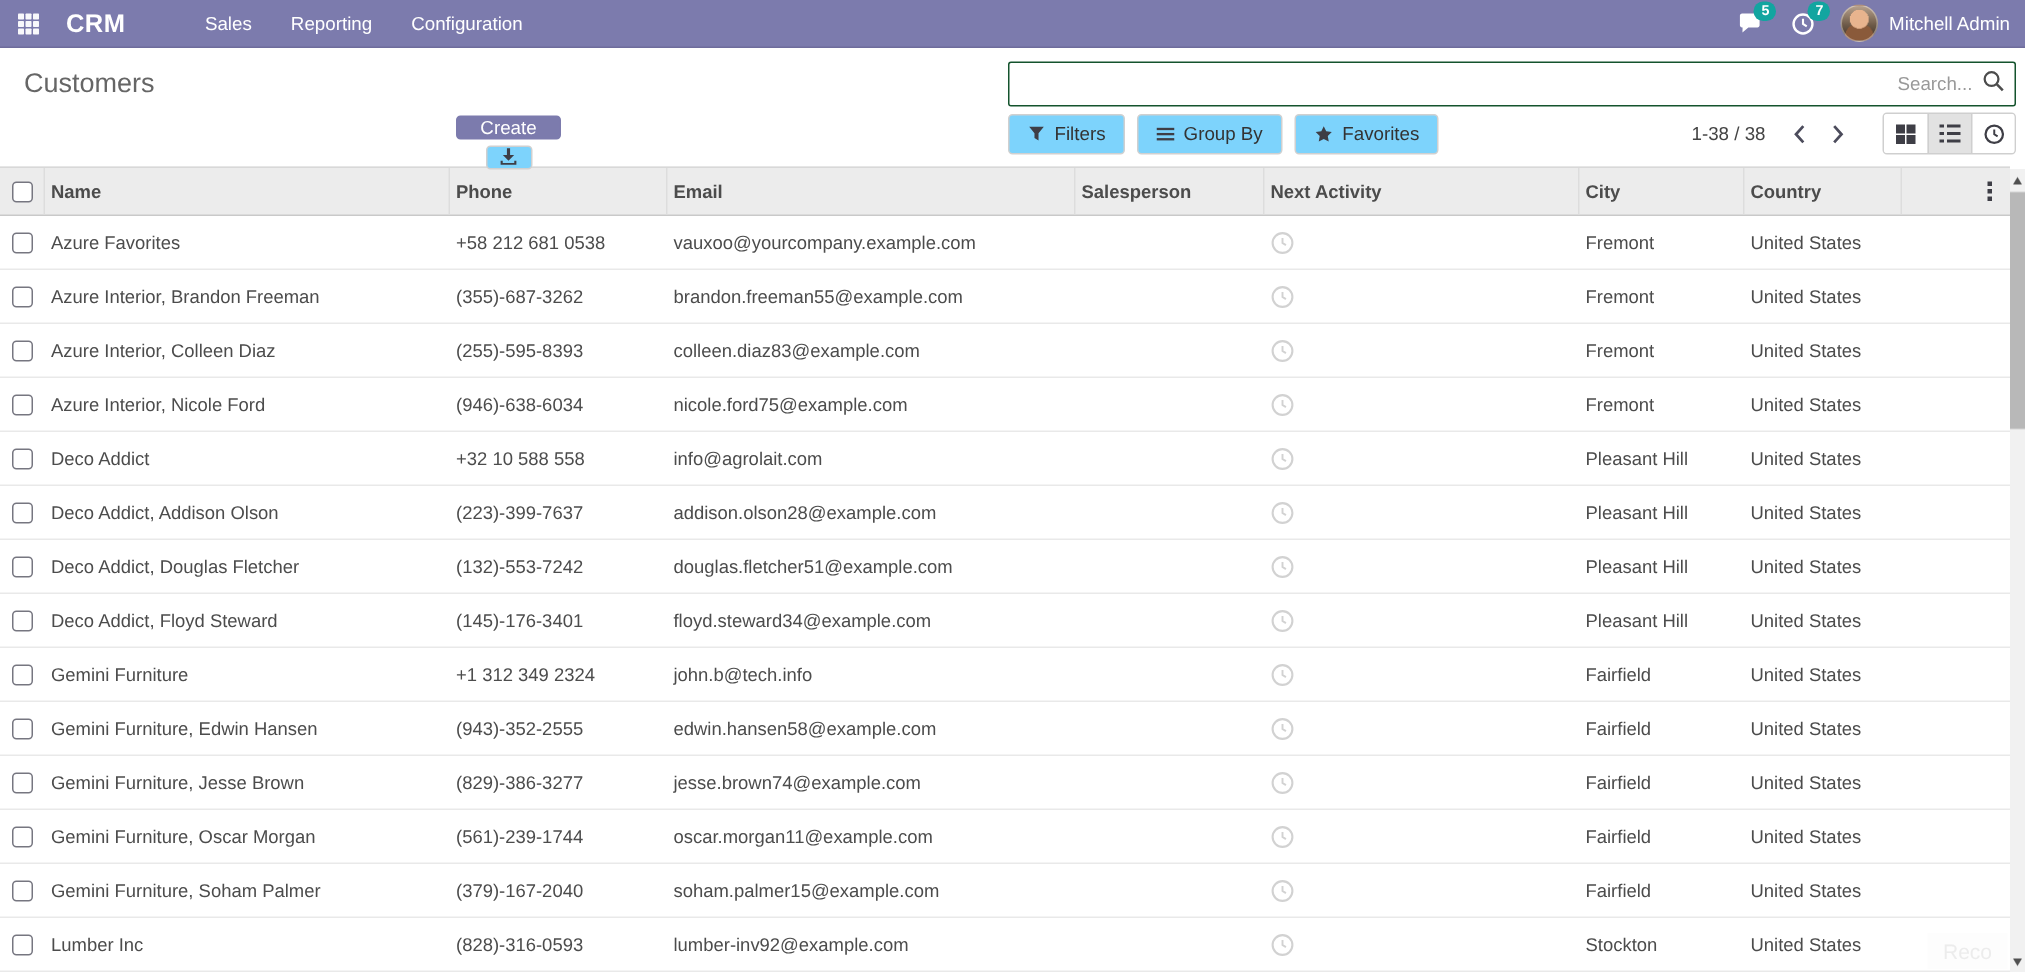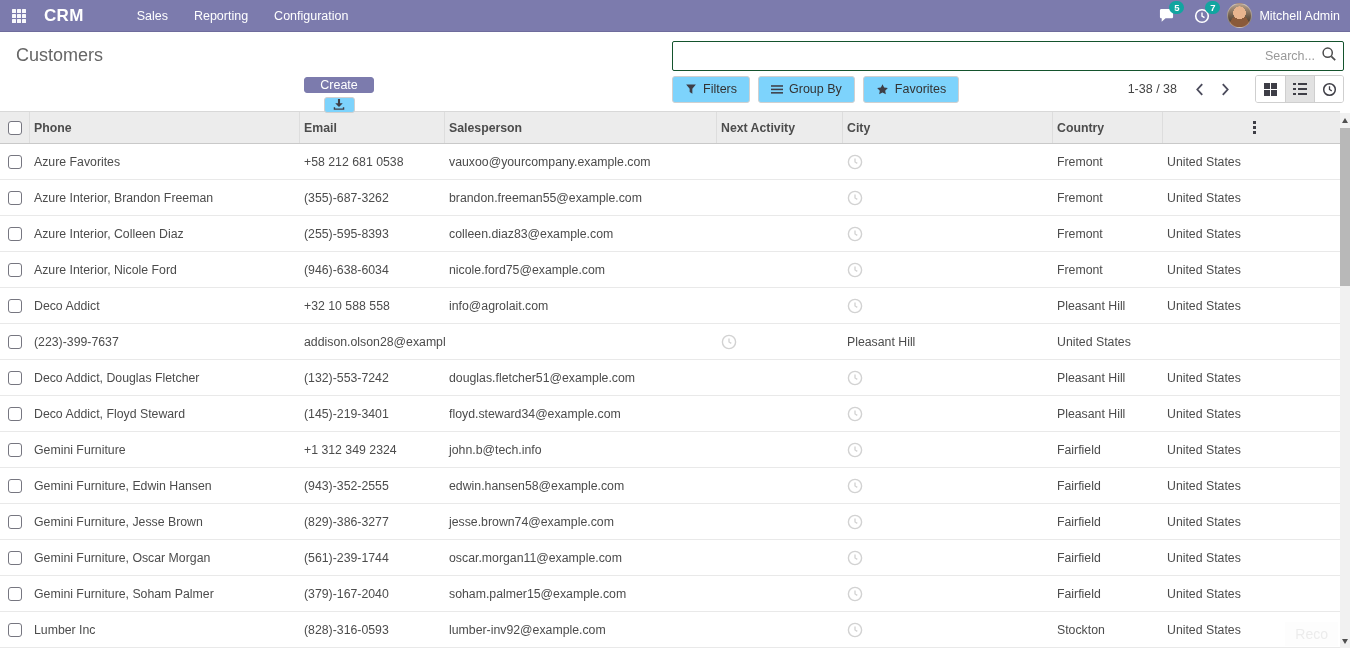--- a/index.html
+++ b/index.html
@@ -232,20 +232,21 @@
       </div>
     </div>
   </div>
 </div>
 
 <div class="table">
   <div class="grid-row thead">
     <div class="th th-check">
       <span class="cb"></span>
     </div>
+    <div class="th">Name</div>
     <div class="th">Phone</div>
     <div class="th">Email</div>
     <div class="th">Salesperson</div>
     <div class="th">Next Activity</div>
     <div class="th">City</div>
     <div class="th">Country</div>
     <div class="th">
       <span class="dots-ico">
           <i></i>
           <i></i>
@@ -356,20 +357,21 @@
     </div>
     <div class="td">Pleasant Hill</div>
     <div class="td">United States</div>
     <div class="td"></div>
   </div>
 
   <div class="grid-row row">
     <div class="td td-check">
       <span class="cb"></span>
     </div>
+    <div class="td">Deco Addict, Addison Olson</div>
     <div class="td">(223)-399-7637</div>
     <div class="td">addison.olson28@example.com</div>
     <div class="td"></div>
     <div class="td">
       <span>
         <svg width="16" height="16" viewBox="0 0 16 16">
               <circle cx="8" cy="8" r="6.6" fill="none" stroke="#d2d2d2" stroke-width="1.4"></circle>
               <path d="M8 4.6V8l2.3 1.4" fill="none" stroke="#d2d2d2" stroke-width="1.3"></path>
             </svg>
       </span>
@@ -398,21 +400,21 @@
     <div class="td">Pleasant Hill</div>
     <div class="td">United States</div>
     <div class="td"></div>
   </div>
 
   <div class="grid-row row">
     <div class="td td-check">
       <span class="cb"></span>
     </div>
     <div class="td">Deco Addict, Floyd Steward</div>
-    <div class="td">(145)-219-3401</div>
+    <div class="td">(145)-176-3401</div>
     <div class="td">floyd.steward34@example.com</div>
     <div class="td"></div>
     <div class="td">
       <span>
         <svg width="16" height="16" viewBox="0 0 16 16">
               <circle cx="8" cy="8" r="6.6" fill="none" stroke="#d2d2d2" stroke-width="1.4"></circle>
               <path d="M8 4.6V8l2.3 1.4" fill="none" stroke="#d2d2d2" stroke-width="1.3"></path>
             </svg>
       </span>
     </div>

